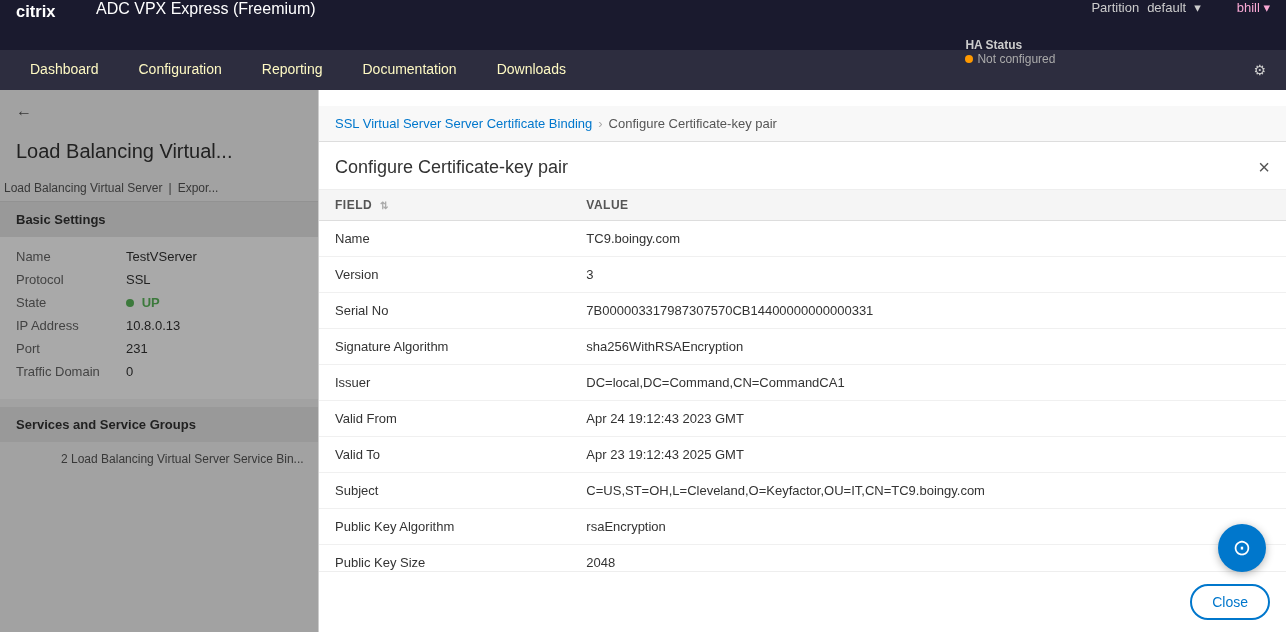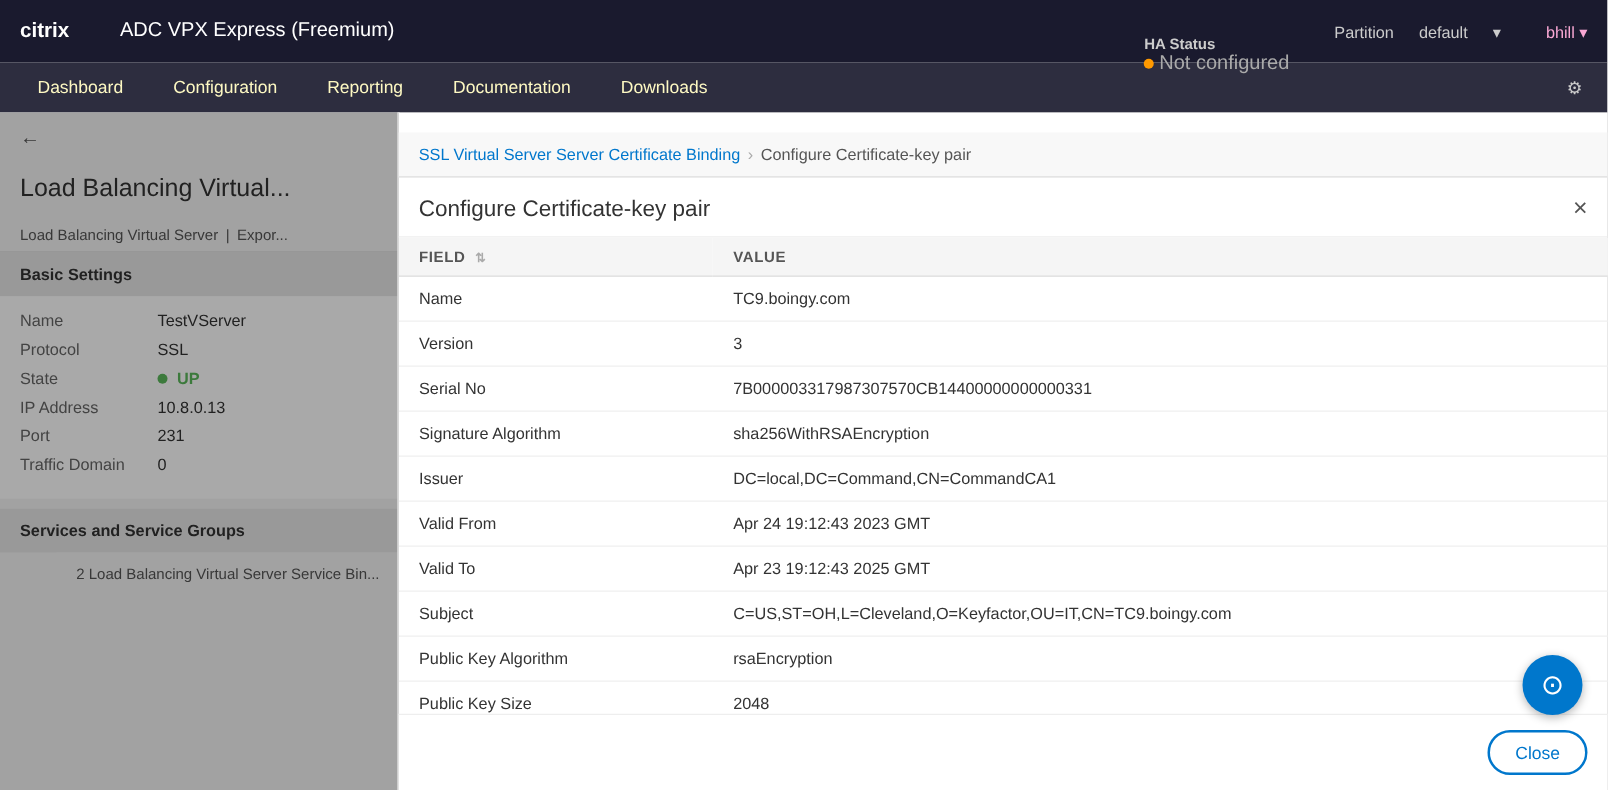--- a/index.html
+++ b/index.html
@@ -1,28 +1,28 @@
 <!DOCTYPE html>
 <html><head>
   <meta charset="utf-8">
   <style>
     * { box-sizing: border-box; margin: 0; padding: 0; }
     body { font-family: Arial, sans-serif; font-size: 14px; background: #e8e8e8; overflow: hidden; width: 1286px; height: 632px; }
 
     
     .topbar {
-      display: flex; align-items: center; background: #1a1a2e; height: 50px; padding: 16px 16px;
+      display: flex; align-items: flex-start; background: #1a1a2e; height: 50px; padding: 0 16px;
       color: white; gap: 20px;
     }
     .topbar-title { color: white; font-size: 16px; font-weight: normal; flex: 1; }
     .ha-status { display: flex; flex-direction: column; align-items: flex-start; margin-right: 16px; }
     .ha-status-label { font-size: 12px; color: #ccc; font-weight: bold; margin-top: 38px; }
-    .ha-status-value { display: flex; align-items: center; gap: 4px; font-size: 16px; color: #aaa; }
+    .ha-status-value { display: flex; align-items: center; gap: 4px; font-size: 12px; color: #aaa; }
     .ha-dot { width: 8px; height: 8px; border-radius: 50%; background: #f90; display: inline-block; }
-    .partition { display: flex; align-items: center; gap: 20px; font-size: 13px; color: #ccc; margin-right: 16px; }
+    .partition { display: flex; align-items: center; gap: 8px; font-size: 13px; color: #ccc; margin-right: 16px; }
     .user { font-size: 13px; color: #f9a8d4; }
 
     
     .navbar {
       display: flex; align-items: stretch; background: #2d2d3f; height: 40px; padding: 0 10px;
     }
     .nav-item {
       display: flex; align-items: center; padding: 0 20px; color: #fef9c3; font-size: 14px;
       cursor: pointer; border-bottom: 3px solid transparent;
     }
@@ -36,21 +36,21 @@
     
     .left-panel {
       width: 320px; min-width: 320px; background: #f5f5f5; padding: 0; overflow: hidden;
       filter: brightness(0.95);
     }
     .breadcrumb-left {
       display: flex; align-items: center; padding: 12px 16px; gap: 8px; font-size: 13px; color: #555;
     }
     .back-btn { color: #555; cursor: pointer; font-size: 16px; }
     .page-title-left { font-size: 20px; color: #333; padding: 8px 16px 12px; font-weight: 500; }
-    .sub-breadcrumb { display: flex; align-items: center; gap: 6px; padding: 6px 16px; font-size: 12px; color: #555; border-bottom: 1px solid #ddd; }
+    .sub-breadcrumb { display: flex; align-items: center; gap: 6px; padding: 6px 4px; font-size: 12px; color: #555; border-bottom: 1px solid #ddd; }
     .section-header {
       background: #e8e8e8; padding: 10px 16px; font-size: 13px; color: #333; font-weight: bold;
       display: flex; align-items: center; gap: 6px;
     }
     .field-group { padding: 12px 16px; background: white; }
     .field-row { display: flex; margin-bottom: 8px; font-size: 13px; }
     .field-label { width: 110px; color: #666; flex-shrink: 0; }
     .field-value { color: #333; }
     .state-up { color: #5cb85c; font-weight: bold; }
     .state-dot { display: inline-block; width: 8px; height: 8px; background: #5cb85c; border-radius: 50%; margin-right: 4px; }

